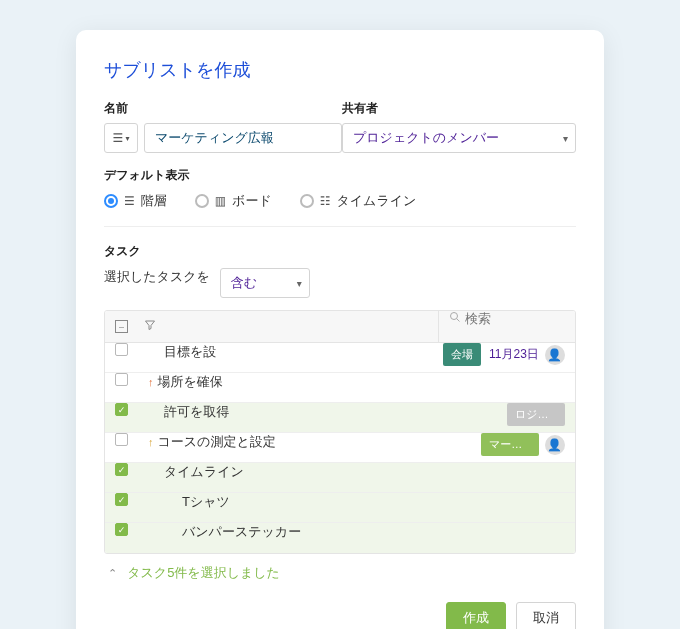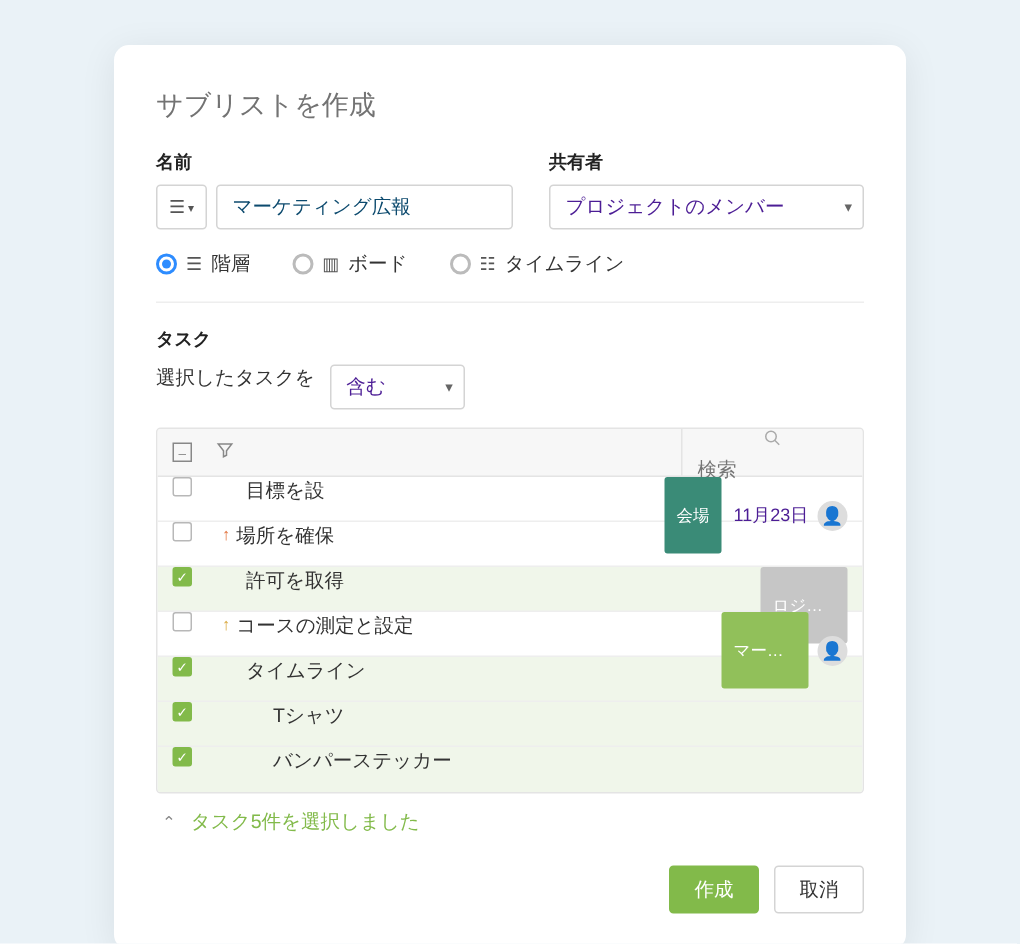--- a/index.html
+++ b/index.html
@@ -19,25 +19,24 @@
     width: 528px;
     background: #fff;
     border-radius: 10px;
     box-shadow: 0 4px 24px rgba(0,0,0,0.08);
     padding: 28px 28px 24px 28px;
   }
   .modal-title {
     font-size: 18px;
     font-weight: 400;
     margin-bottom: 18px;
-    color: #737373;
+    color: #1d4ed8;
   }
   .row {
     display: flex;
-    gap: 24px;
     margin-bottom: 14px;
   }
   .field { flex: 1; }
   .field-label {
     display: block;
     font-size: 12px;
     font-weight: 600;
     color: #222;
     margin-bottom: 6px;
   }
@@ -163,27 +162,26 @@
     font-size: 9px;
     color: #888;
     cursor: pointer;
   }
   .filter-icon {
     margin-left: 6px;
   }
   .search-wrap {
     margin-left: auto;
     display: flex;
-    align-items: center;
+    align-items: flex-start;
     gap: 4px;
     color: #888;
     border-left: 1px solid #e4e4e4;
     padding-left: 10px;
     height: 100%;
-    flex-direction: column;
   }
   .search-input {
     border: none;
     background: transparent;
     font-size: 13px;
     width: 100px;
     outline: none;
     color: #333;
   }
   .tbl-row {
@@ -211,21 +209,21 @@
   }
   .chk.on { background: #82ba4a; border-color: #82ba4a; }
   .indent0 { margin-left: 26px; }
   .indent1 { margin-left: 44px; }
   .task-name { flex: 1; display:flex; align-items:center; gap:4px; }
   .pri-arrow { color: #e2733e; font-size: 11px; margin-left: -16px; }
   .pri-arrow.yellow { color: #d9a83e; }
   .tag {
     font-size: 11px;
     color: #fff;
-    padding: 18px 8px;
+    padding: 4px 8px;
     border-radius: 2px;
     white-space: nowrap;
     max-width: 58px;
     overflow: hidden;
     text-overflow: ellipsis;
   }
   .tag.teal { background: #3a8b77; }
   .tag.grey { background: #c6c6c6; }
   .tag.green { background: #91c05a; }
   .date { color: #4c1d95; font-size: 12px; margin-left: 8px; min-width:50px; }
@@ -299,20 +297,23 @@
       <label class="field-label">共有者</label>
       <div class="select-wrap">
         <div class="select">
           <span>プロジェクトのメンバー</span>
         </div>
         <span class="caret">▾</span>
       </div>
     </div>
   </div>
 
+  <div class="field" style="margin-bottom:8px">
+    <label class="field-label">デフォルト表示</label>
+  </div>
   <div class="view-options">
     <label class="radio-opt">
       <span class="radio-circle checked"></span>
       <span class="view-icon">☰</span>
       <span>階層</span>
     </label>
     <label class="radio-opt">
       <span class="radio-circle"></span>
       <span class="view-icon">▥</span>
       <span>ボード</span>

